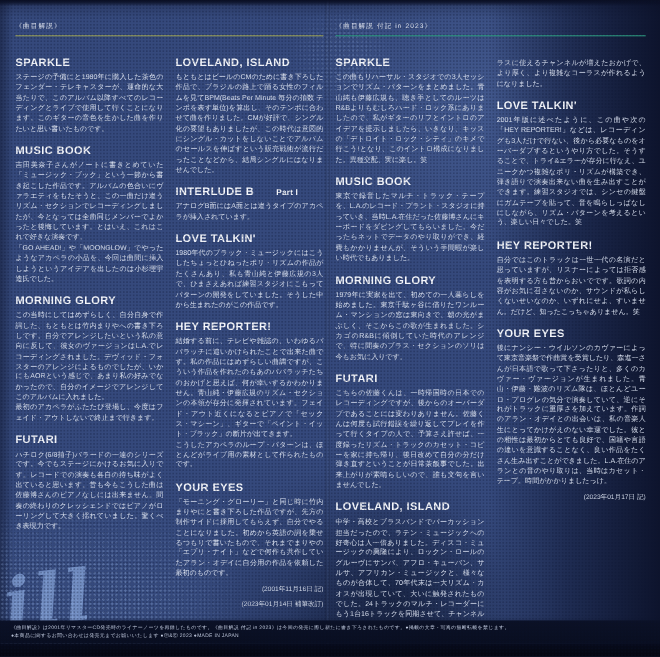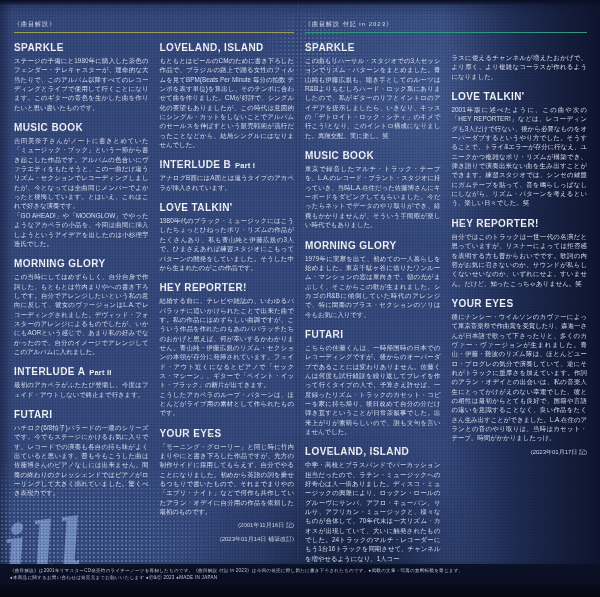--- a/index.html
+++ b/index.html
@@ -35,22 +35,22 @@
   .panel{position:absolute;top:12px;z-index:10;}
   .panel.left{left:14px;width:280px;}
   .panel.right{left:305px;width:282px;}
   .hdr{font-size:6px;letter-spacing:1px;color:#e2e7f2;}
   .rule{height:1px;margin-top:2px;}
   .left-rule{background:#9aa05a;}
   .right-rule{background:#2f9a80;}
   .cols{display:flex;gap:11px;margin-top:6px;}
   .col{flex:1;min-width:0;}
   .sec-title{font-weight:700;font-size:10px;letter-spacing:.4px;color:#f4f6fb;margin:10px 0 3px;}
-  .col .sec-title:first-child{margin-top:3px;}
-  .part{font-size:7.5px;font-weight:700;letter-spacing:.2px;}
+  .col .sec-title:first-child{margin-top:13px;}
+  .part{font-size:7.5px;font-weight:700;letter-spacing:.2px;padding-left:16px;}
   .sec-body{font-size:6.4px;line-height:1.46;color:#dce3f1;text-align:justify;margin:0;}
   .col .sec-body:first-child{margin-top:14px;}
   .date-line{font-size:6px;color:#d6ddeb;text-align:right;margin-top:5px;}
   .footer{position:absolute;left:0;right:0;bottom:12px;z-index:25;
     background:linear-gradient(180deg,#0b1126,#090e20);padding:3px 10px 3px;}
   .fline{font-size:4.5px;line-height:1.7;color:#c9d2e6;letter-spacing:.3px;white-space:nowrap;overflow:hidden;}
   .top-band{position:absolute;top:0;left:0;right:0;height:5px;z-index:24;
     background:linear-gradient(180deg,#0a0f24, rgba(10,15,36,0));}
   .bottom-band{position:absolute;bottom:0;left:0;right:0;height:12px;z-index:24;
     background:linear-gradient(180deg,#070b1c,#04060f);}
@@ -73,21 +73,20 @@
     </div>
     <div class="cols">
       <div class="col">
           <div class="sec-title">SPARKLE</div>
           <p class="sec-body">ステージの予備にと1980年に購入した茶色のフェンダー・テレキャスターが、運命的な大当たりで、このアルバム以降すべてのレコーディングとライブで使用して行くことになります。このギターの音色を生かした曲を作りたいと思い書いたものです。</p>
           <div class="sec-title">MUSIC BOOK</div>
           <p class="sec-body">吉田美奈子さんがノートに書きとめていた「ミュージック・ブック」という一節から書き起こした作品です。アルバムの色合いにヴァラエティをもたそうと、この一曲だけ違うリズム・セクションでレコーディングしましたが、今となっては全曲同じメンバーでよかったと後悔しています。とはいえ、これはこれで好きな演奏です。</p>
           <p class="sec-body">「GO AHEAD!」や「MOONGLOW」でやったようなアカペラの小品を、今回は曲間に挿入しようというアイデアを出したのは小杉理宇造氏でした。</p>
           <div class="sec-title">MORNING GLORY</div>
           <p class="sec-body">この当時にしてはめずらしく、自分自身で作詞した、もともとは竹内まりやへの書き下ろしです。自分でアレンジしたいという私の意向に反して、彼女のヴァージョンはL.A.でレコーディングされました。デヴィッド・フォスターのアレンジによるものでしたが、いかにもAORという感じで、あまり私の好みでなかったので、自分のイメージでアレンジしてこのアルバムに入れました。</p>
-          <div class="sec-title">INTERLUDE A<span class="part"> Part II</span></div>
           <p class="sec-body">最初のアカペラがふたたび登場し、今度はフェイド・アウトしないで終止まで行きます。</p>
           <div class="sec-title">FUTARI</div>
           <p class="sec-body">ハチロク(6/8拍子)バラードの一連のシリーズです。今でもステージにかけるお気に入りです。レコードでの演奏も各自の持ち味がよく出ていると思います。昔も今もこうした曲は佐藤博さんのピアノなしには出来ません。間奏の終わりのクレッシェンドではピアノがローリングして大きく揺れていました。驚くべき表現力です。</p>
         </div>
       <div class="col">
           <div class="sec-title">LOVELAND, ISLAND</div>
           <p class="sec-body">もともとはビールのCMのために書き下ろした作品で、ブラジルの路上で踊る女性のフィルムを見てBPM(Beats Per Minute 毎分の拍数 テンポを表す単位)を算出し、そのテンポに合わせて曲を作りました。CMが好評で、シングル化の要望もありましたが、この時代は意図的にシングル・カットをしないことでアルバムのセールスを伸ばすという販売戦術が流行だったことなどから、結局シングルにはなりませんでした。</p>
           <div class="sec-title">INTERLUDE B<span class="part"> Part I</span></div>
           <p class="sec-body">アナログB面にはA面とは違うタイプのアカペラが挿入されています。</p>
           <div class="sec-title">LOVE TALKIN'</div>

